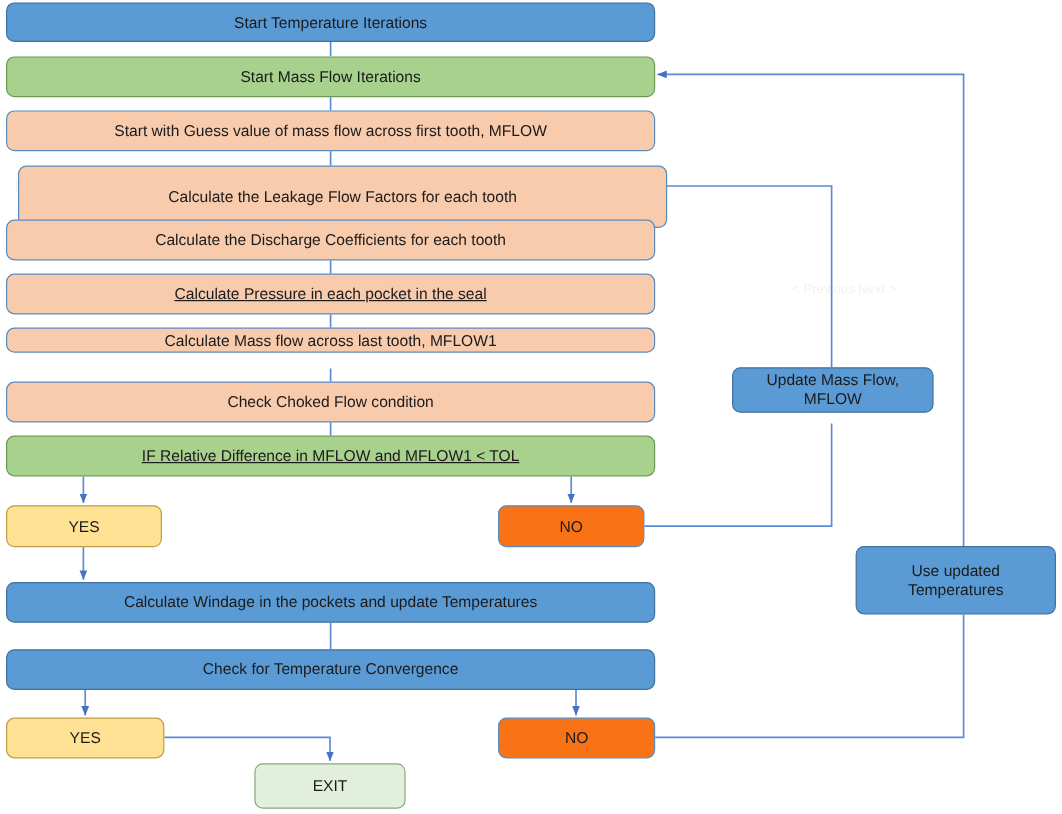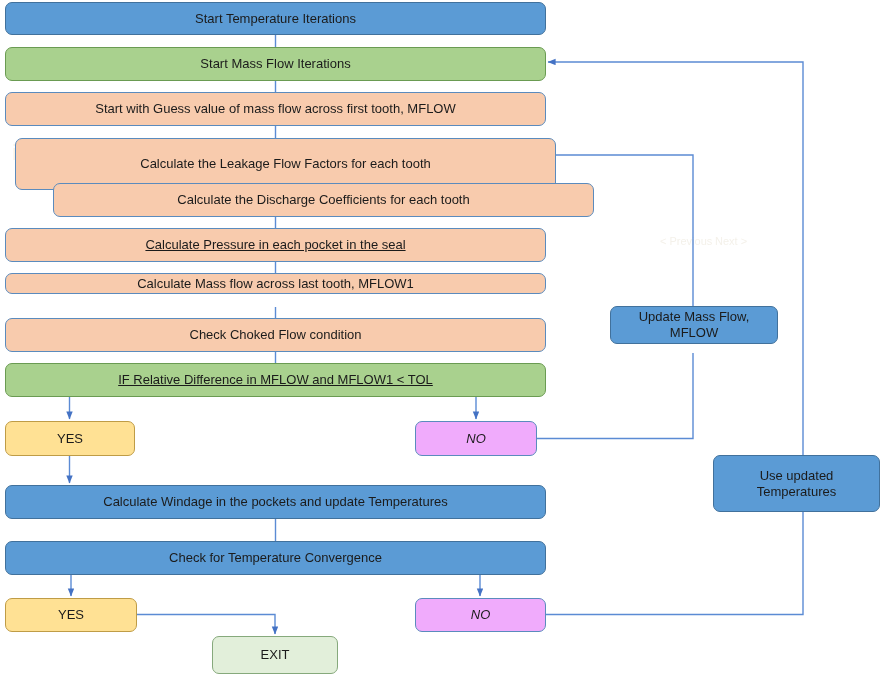--- a/index.html
+++ b/index.html
@@ -39,21 +39,21 @@
     font-size: 13px;
     line-height: 1.22;
     padding: 2px 6px;
     z-index: 2;
   }
   .node span { display: block; width: 100%; }
   .c-blue    { background: #5b9bd5; border-color: #41719c; }
   .c-green   { background: #a9d18e; border-color: #6a9b52; }
   .c-peach   { background: #f8cbad; border-color: #5b8bbd; }
   .c-yellow  { background: #ffe194; border-color: #bf9c46; }
-  .c-ltblue  { background: #f0abfc; border-color: #5b8bbd; font-style: italic; }
+  .c-ltblue  { background: #f97316; border-color: #5b8bbd; }
   .c-palegrn { background: #e2efda; border-color: #86a97c; }
   .wm {
     position: absolute;
     color: #f4f1ea;
     font-size: 11px;
     z-index: 0;
     white-space: nowrap;
     user-select: none;
   }
   .wm.big { font-size: 22px; color: #fbf3e6; }
@@ -113,21 +113,21 @@
     </div>
   <div class="node c-green" style="left:5px;   top:47px;  width:541px; height:34px;">
       <span>Start Mass Flow Iterations</span>
     </div>
   <div class="node c-peach" style="left:5px;   top:92px;  width:541px; height:34px;">
       <span>Start with Guess value of mass flow across first tooth, MFLOW</span>
     </div>
   <div class="node c-peach" style="left:5px;   top:138px; width:541px; height:52px;margin-left:10px;">
       <span>Calculate the Leakage Flow Factors for each tooth</span>
     </div>
-  <div class="node c-peach" style="left:5px;   top:183px; width:541px; height:34px;margin-left:48px;">
+  <div class="node c-peach" style="left:5px;   top:183px; width:541px; height:34px;">
       <span>Calculate the Discharge Coefficients for each tooth</span>
     </div>
   <div class="node c-peach" style="left:5px;   top:228px; width:541px; height:34px;text-decoration:underline;">
       <span>Calculate Pressure in each pocket in the seal</span>
     </div>
   <div class="node c-peach" style="left:5px;   top:273px; width:541px; height:21px;">
       <span>Calculate Mass flow across last tooth, MFLOW1</span>
     </div>
   <div class="node c-peach" style="left:5px;   top:318px; width:541px; height:34px;">
       <span>Check Choked Flow condition</span>

